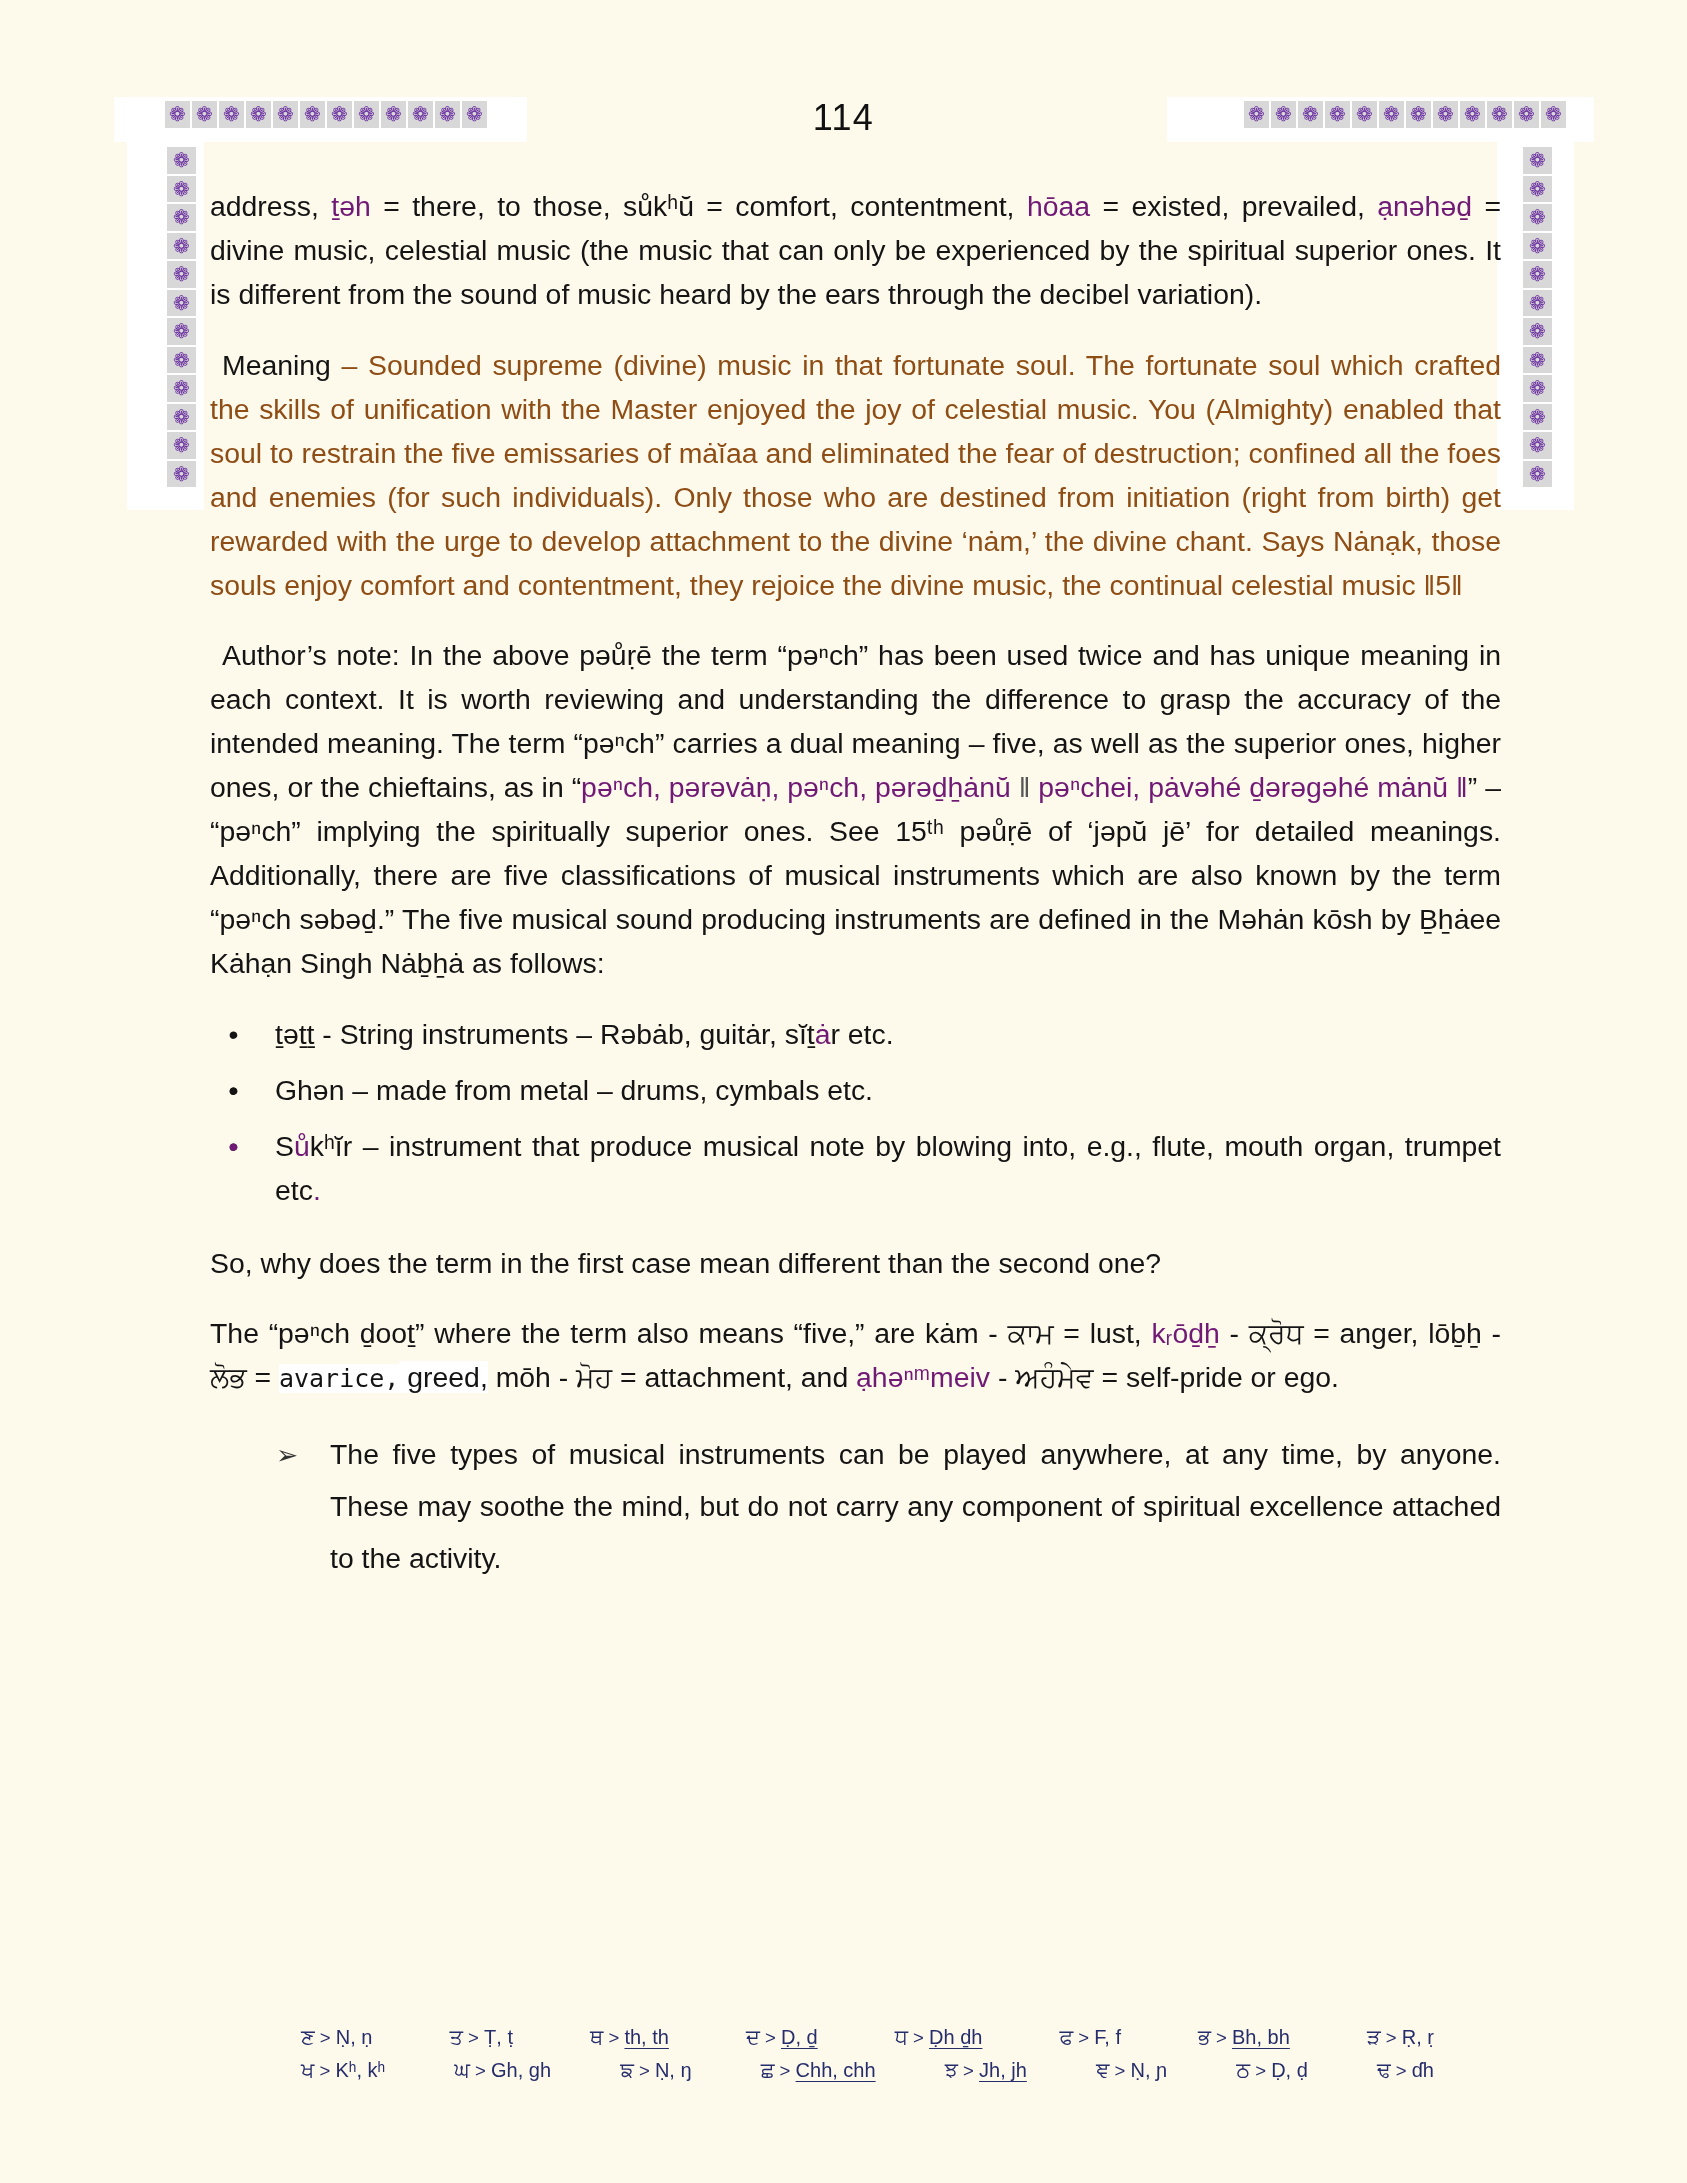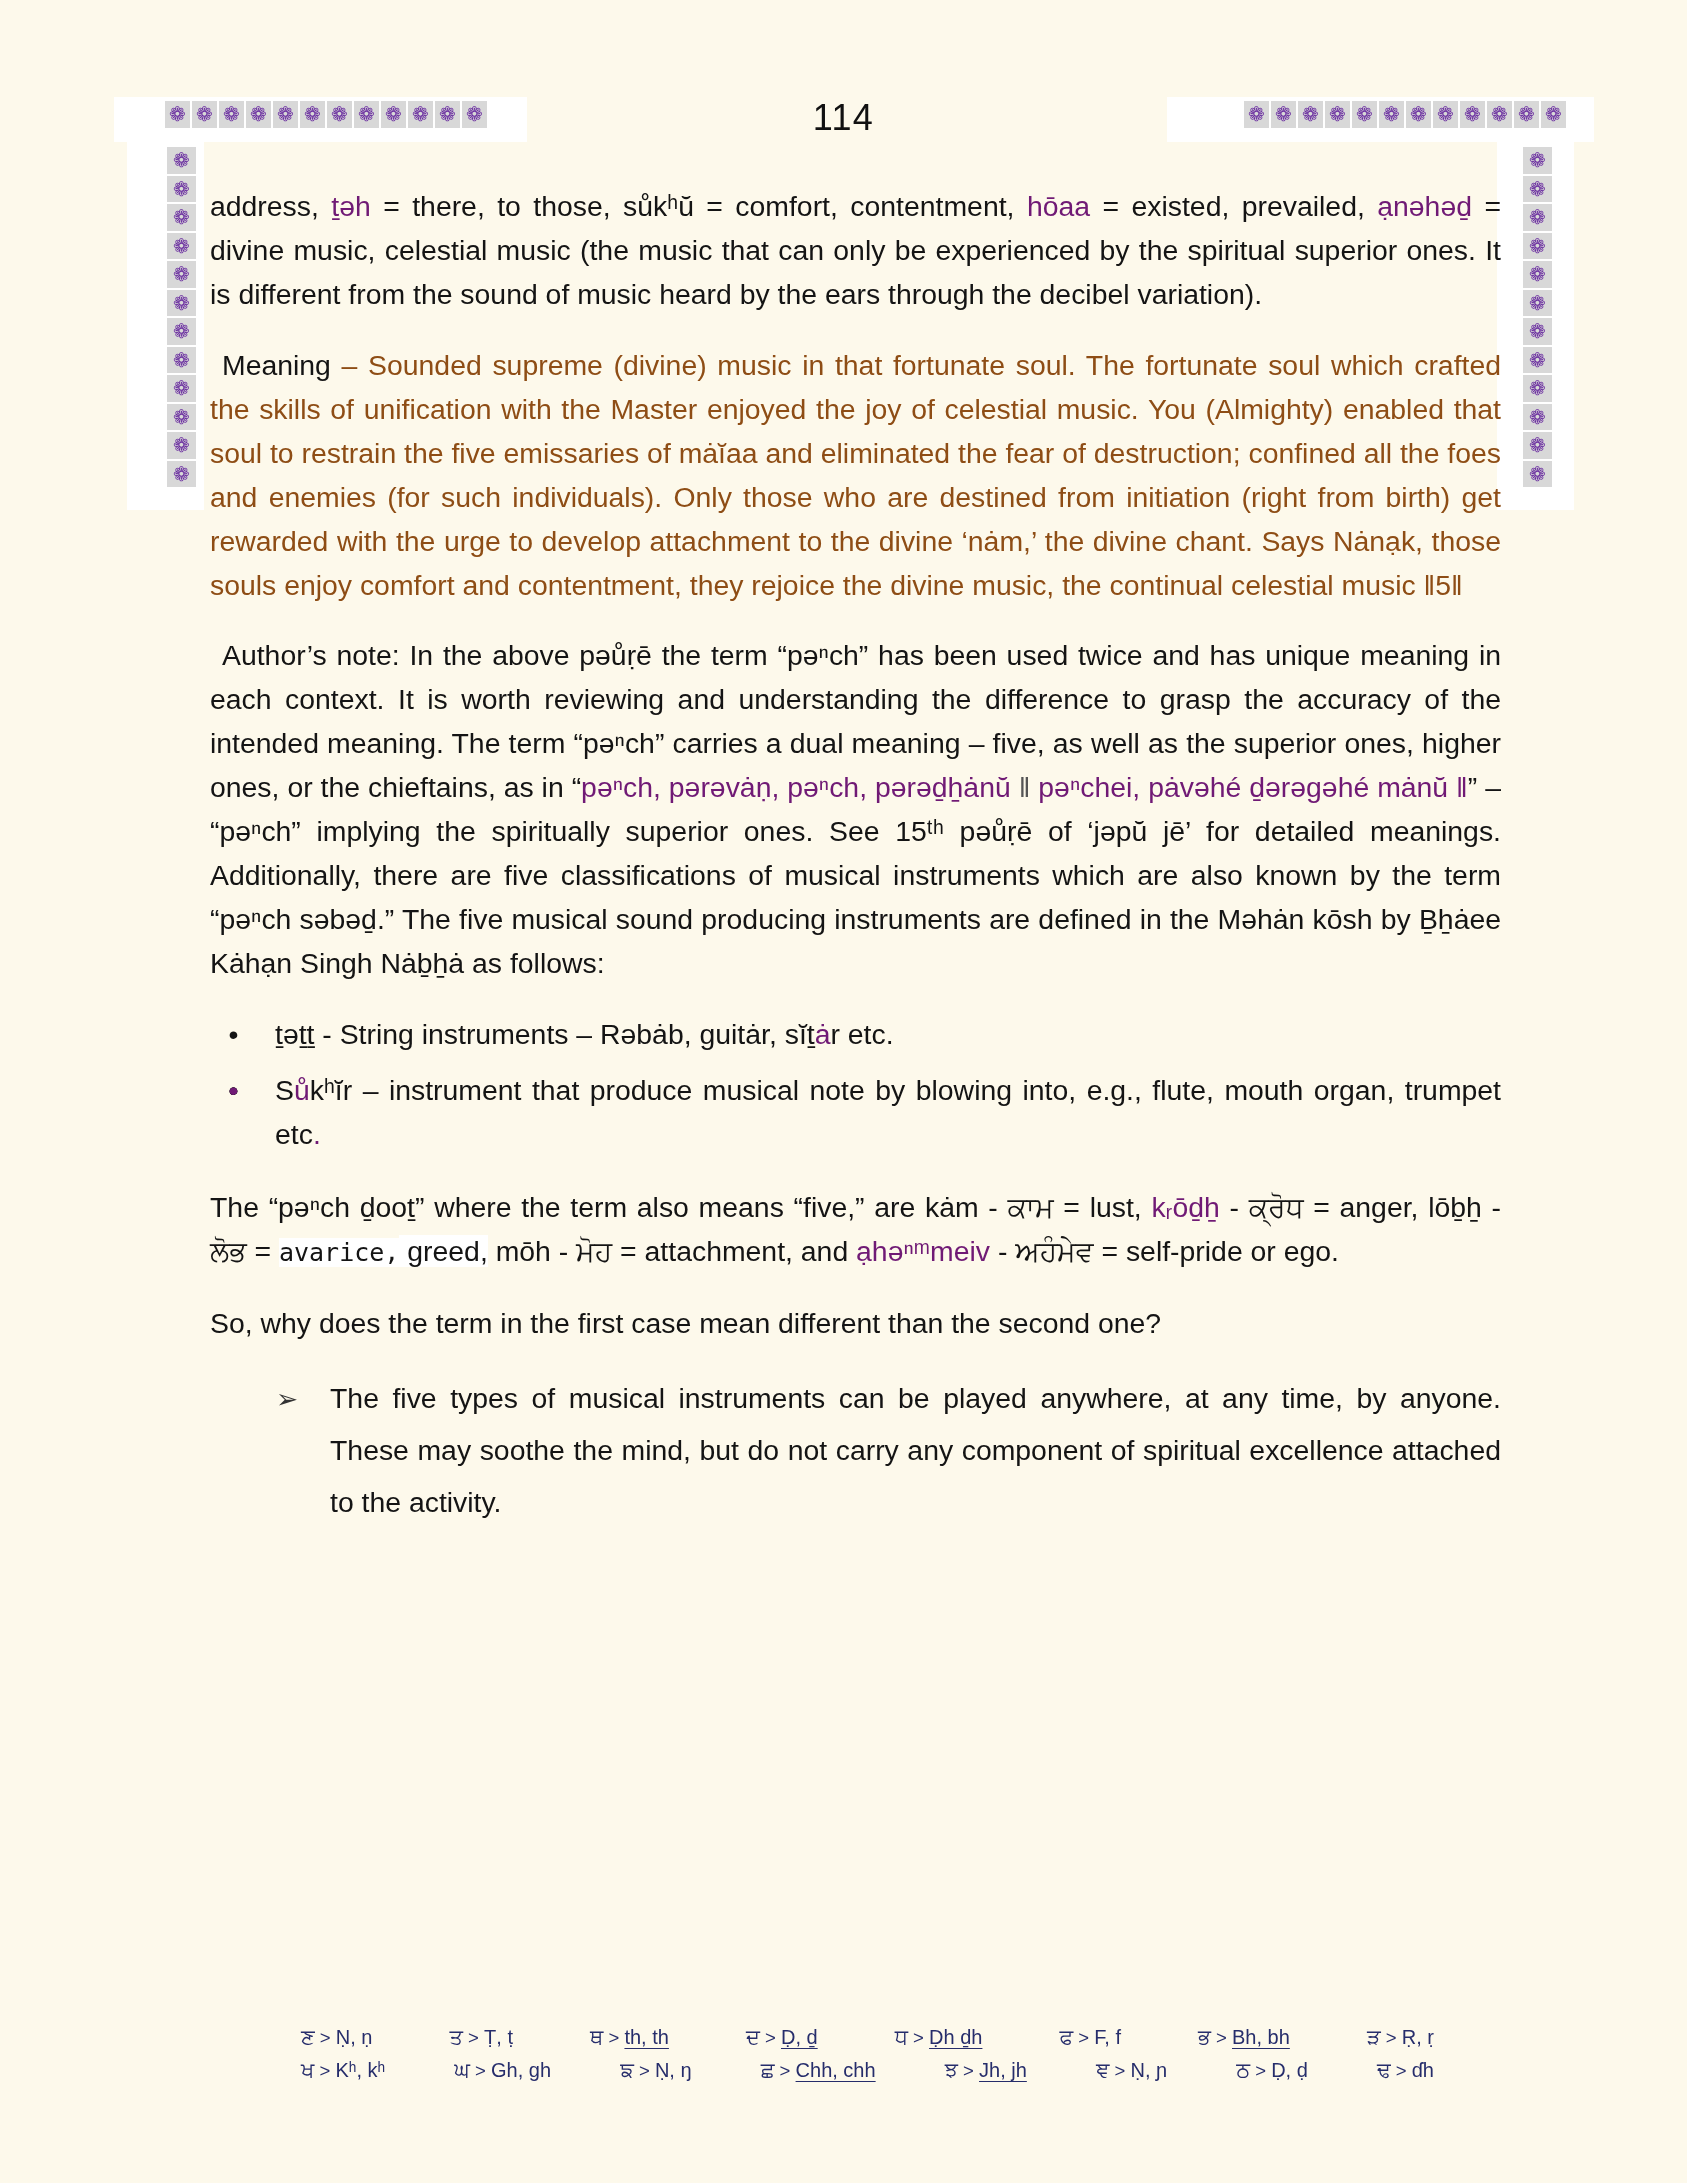--- a/index.html
+++ b/index.html
@@ -107,28 +107,28 @@
 
   <p class="body"><span>address, </span><span class="blue">ṯəh</span><span> = there, to those, sůkʰŭ = comfort, contentment, </span><span class="blue">hōaa</span><span> = existed, prevailed, </span><span class="blue">ạnəhəḏ</span><span> = divine music, celestial music (the music that can only be experienced by the spiritual superior ones. It is different from the sound of music heard by the ears through the decibel variation).</span></p>
 
   <p class="body"><span class="ul">Meaning</span><span class="brown"> – </span><span class="brown it">Sounded supreme (divine) music in that fortunate soul. The fortunate soul which crafted the skills of unification with the Master enjoyed the joy of celestial music. You (Almighty) enabled that soul to restrain the five emissaries of mȧĭaa and eliminated the fear of destruction; confined all the foes and enemies (for such individuals).  Only those who are destined from initiation (right from birth) get rewarded with the urge to develop attachment to the divine ‘nȧm,’ the divine chant. Says Nȧnạk, those souls enjoy comfort and contentment, they rejoice the divine music, the continual celestial music ‖5‖</span></p>
 
   <p class="body"><span class="ul">Author’s note:</span><span> In the above pəůṛē the term “pəⁿch” has been used twice and has unique meaning in each context. It is worth reviewing and understanding the difference to grasp the accuracy of the intended meaning. The term “pəⁿch” carries a dual meaning – five, as well as the superior ones, higher ones, or the chieftains, as in “</span><span class="blue">pəⁿch, pərəvȧṇ, pəⁿch, pərəḏẖȧnŭ </span><span class="gray">‖ </span><span class="blue">pəⁿchei, pȧvəhé ḏərəgəhé mȧnŭ </span><span class="blue">‖</span><span>” – “pəⁿch” implying the spiritually superior ones. See 15ᵗʰ pəůṛē of ‘jəpŭ jē’ for detailed meanings. Additionally, there are five classifications of musical instruments which are also known by the term “pəⁿch səbəḏ.” The five musical sound producing instruments are defined in the Məhȧn kōsh by Ḇẖȧee Kȧhạn Singh Nȧḇẖȧ  as follows:</span></p>
 
   <ul class="blist">
     <li><span class="mark">•</span><span>ṯəṯṯ - String instruments – Rəbȧb, guitȧr, sĭṯ</span><span class="blue">ȧ</span><span>r etc.</span></li>
     <li><span class="mark">•</span></li>
-    <li><span class="mark">•</span></li>
+    <li><span class="mark">•</span><span>Ghən – made from metal – drums, cymbals etc.</span></li>
     <li><span class="mark">•</span></li>
     <li><span class="mark blue">•</span><span>S</span><span class="blue">ů</span><span>kʰĭr – instrument that produce musical note by blowing into, e.g., flute, mouth organ, trumpet etc</span><span class="blue">.</span></li>
   </ul>
 
+  <p class="body">So, why does the term in the first case mean different than the second one?</p>
+
   <p class="body"><span>The “pəⁿch ḏooṯ” where the term also means “five,” are  kȧm - ਕਾਮ = lust, </span><span class="blue">kᵣōḏẖ</span><span> - ਕ੍ਰੋਧ = anger, lōḇẖ - ਲੋਭ = </span><span class="mono hl">avarice,</span><span class="hl"> greed,</span><span> mōh - ਮੋਹ = attachment, and </span><span class="blue">ạhəⁿᵐmeiv</span><span> - ਅਹੰਮੇਵ = self-pride or ego.</span></p>
-
-  <p class="body">So, why does the term in the first case mean different than the second one?</p>
 
   <p class="arrow-p"><span class="amark">➢</span><span>The five types of musical instruments can be played anywhere, at any time, by anyone. These may soothe the mind, but do not carry any component of spiritual excellence attached to the activity.</span></p>
 
 </div>
 
 <div class="footer">
   <div class="frow" id="frow2">
       <span class="fkey"><span class="fg">ਣ</span><span class="fsep"> &gt; </span><span class="fr">Ṇ, ṇ</span></span>
       <span class="fkey"><span class="fg">ਤ</span><span class="fsep"> &gt; </span><span class="fr">Ṭ, ṭ</span></span>
       <span class="fkey"><span class="fg">ਥ</span><span class="fsep"> &gt; </span><span class="fr u">th, th</span></span>

